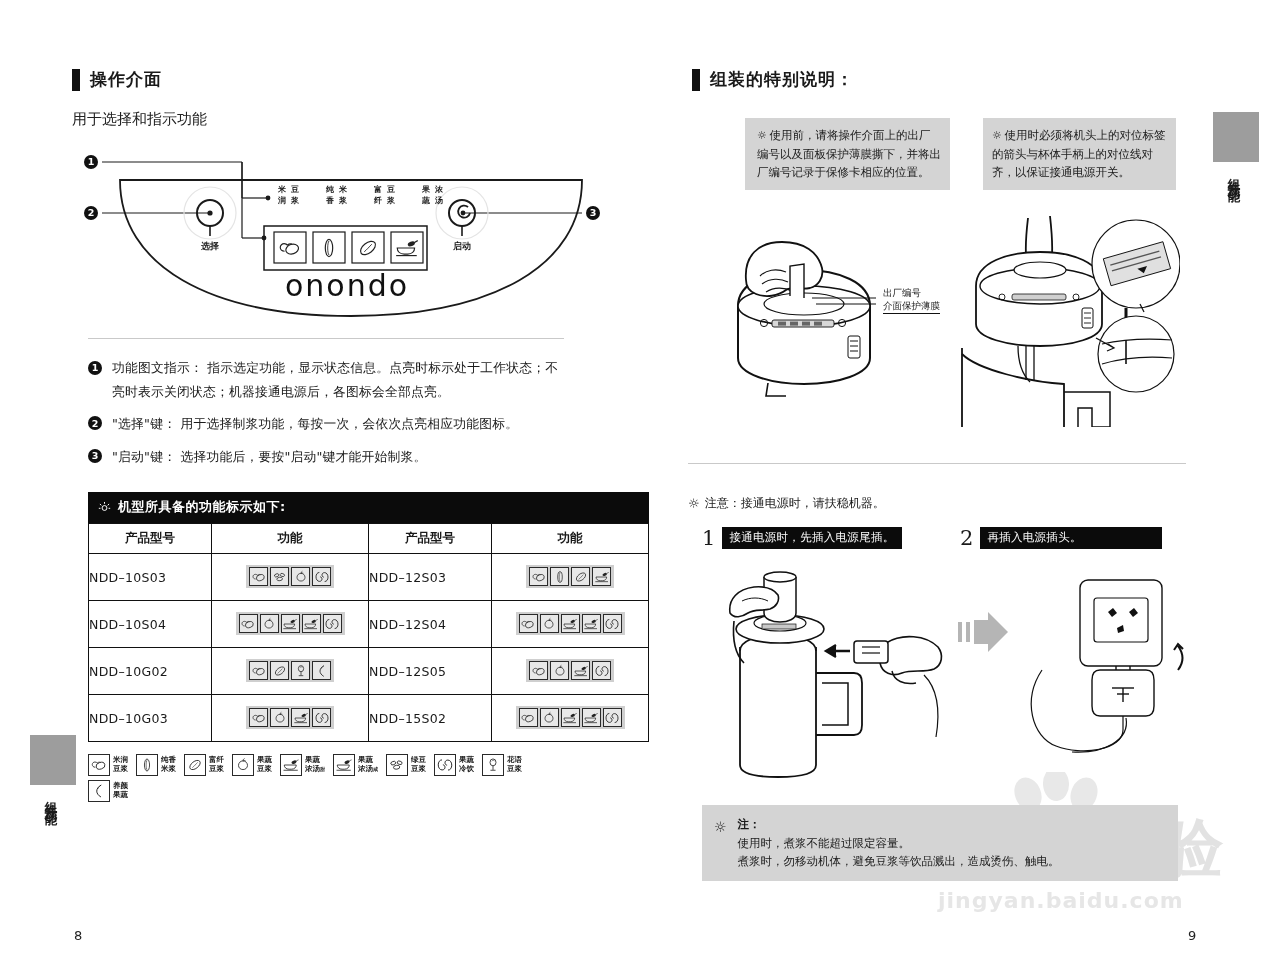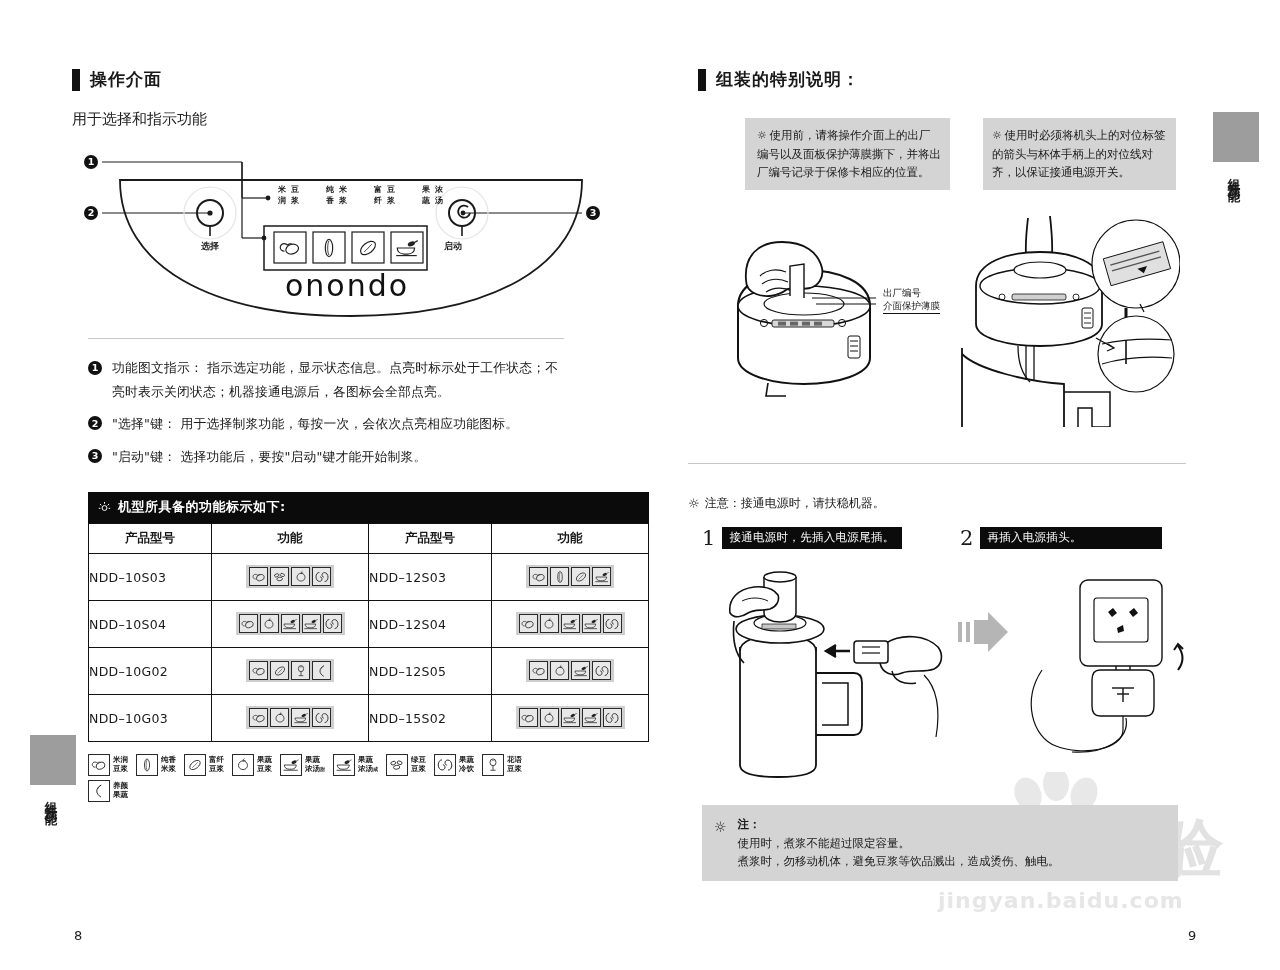--- a/index.html
+++ b/index.html
@@ -258,21 +258,21 @@
         <span class="lbl-cn">富纤</span>
         <span class="lbl-cn">豆浆</span>
       </div>
       <div style="display:flex; width:26px; justify-content:center;">
         <span class="lbl-cn">果蔬</span>
         <span class="lbl-cn">浓汤</span>
       </div>
     </div>
 
     <div style="position:absolute; left:130px; top:92px; width:36px; text-align:center; font-size:9px; font-weight:bold;">选择</div>
-    <div style="position:absolute; left:382px; top:92px; width:36px; font-size:9px; font-weight:bold;">启动</div>
+    <div style="position:absolute; left:382px; top:92px; width:36px; text-align:center; font-size:9px; font-weight:bold;">启动</div>
 
     <div style="position:absolute; left:192px; top:120px; width:186px; text-align:center;
                 font-size:30px; letter-spacing:2px; color:#111;">onondo</div>
 
     <div class="num-badge" style="position:absolute; left:22px; top:7px;">1</div>
     <div class="num-badge" style="position:absolute; left:22px; top:58px;">2</div>
     <div class="num-badge" style="position:absolute; left:524px; top:58px;">3</div>
   </div>
 
   <div class="hr-line" style="position:absolute; left:88px; top:338px; width:476px;"></div>
@@ -642,21 +642,21 @@
   <div class="side-tab" style="left:30px; top:735px;">
     <div class="tab-block" style="width:46px; height:50px;"></div>
     <div class="tab-text" style="margin-top:6px; margin-left:12px;">组件及功能</div>
   </div>
 
   <div class="page-no" style="left:74px; top:928px;">8</div>
 </div>
 
 <div class="page page-right">
 
-  <div class="sec-head" style="position:absolute; left:58px; top:68px;align-items:flex-end;">
+  <div class="sec-head" style="position:absolute; left:52px; top:68px;align-items:flex-end;">
     <div class="sec-bar"></div>
     <div class="sec-title">组装的特别说明：</div>
   </div>
 
   <div class="gray-note" style="position:absolute; left:105px; top:118px; width:205px;padding-left:12px;">
     <span class="sun">☼</span>
     <span>使用前，请将操作介面上的出厂编号以及面板保护薄膜撕下，并将出厂编号记录于保修卡相应的位置。</span>
   </div>
   <div class="gray-note" style="position:absolute; left:343px; top:118px; width:193px;">
     <span class="sun">☼</span>

